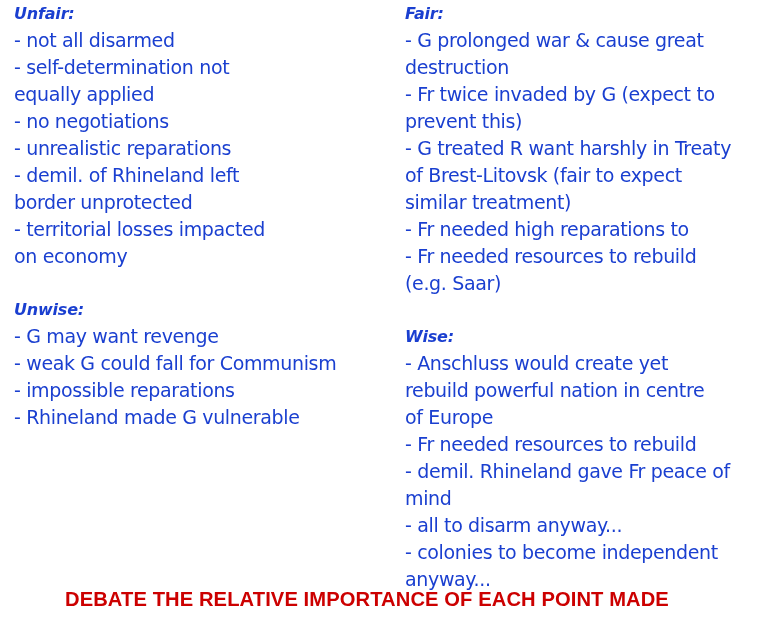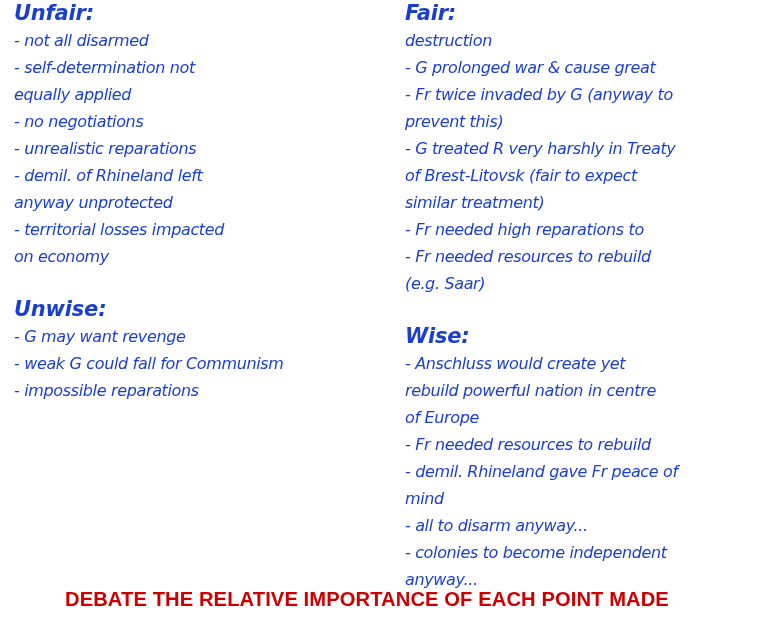--- a/index.html
+++ b/index.html
@@ -37,43 +37,42 @@
   .col-right { left: 405px; width: 372px; }
 
   .section { margin: 0 0 26px 0; }
   .section:last-child { margin-bottom: 0; }
 
   .section-heading {
     color: #1a3fd0;
     font-family: "DejaVu Sans", sans-serif;
     font-weight: bold;
     font-style: italic;
-    font-size: 21px;
+    font-size: 16px;
     line-height: 27px;
     letter-spacing: -0.2px;
     white-space: nowrap;
     margin: 0;
   }
 
   .bullets {
     list-style: none;
     margin: 0;
     padding: 0;
   }
 
   .bullet {
     color: #1a3fd0;
     font-family: "DejaVu Sans", sans-serif;
-    font-size: 16px;
+    font-size: 19px;
     line-height: 27px;
     letter-spacing: -0.35px;
     margin: 0;
     padding: 0;
     text-indent: 0;
-    font-style: italic;
   }
 
   .footer {
     position: absolute;
     left: 30px;
     top: 586px;
     width: 720px;
     margin-left: 35px;
   }
   .footer-text {
@@ -99,45 +98,46 @@
     <div class="col col-left">
       <div class="section">
         <div class="section-heading">Unfair:</div>
         <ul class="bullets">
           <li class="bullet">- not all disarmed</li>
           <li class="bullet">- self-determination not</li>
           <li class="bullet">equally applied</li>
           <li class="bullet">- no negotiations</li>
           <li class="bullet">- unrealistic reparations</li>
           <li class="bullet">- demil. of Rhineland left</li>
-          <li class="bullet">anyway unprotected</li>
+          <li class="bullet">border unprotected</li>
           <li class="bullet">- territorial losses impacted</li>
           <li class="bullet">on economy</li>
         </ul>
       </div>
 
       <div class="section">
         <div class="section-heading">Unwise:</div>
         <ul class="bullets">
           <li class="bullet">- G may want revenge</li>
           <li class="bullet">- weak G could fall for Communism</li>
           <li class="bullet">- impossible reparations</li>
+          <li class="bullet">- Rhineland made G vulnerable</li>
         </ul>
       </div>
     </div>
 
     <div class="col col-right">
       <div class="section">
         <div class="section-heading">Fair:</div>
         <ul class="bullets">
+          <li class="bullet">- G prolonged war &amp; cause great</li>
           <li class="bullet">destruction</li>
-          <li class="bullet">- G prolonged war &amp; cause great</li>
-          <li class="bullet">- Fr twice invaded by G (anyway to</li>
+          <li class="bullet">- Fr twice invaded by G (expect to</li>
           <li class="bullet">prevent this)</li>
-          <li class="bullet">- G treated R very harshly in Treaty</li>
+          <li class="bullet">- G treated R want harshly in Treaty</li>
           <li class="bullet">of Brest-Litovsk (fair to expect</li>
           <li class="bullet">similar treatment)</li>
           <li class="bullet">- Fr needed high reparations to</li>
           <li class="bullet">- Fr needed resources to rebuild</li>
           <li class="bullet">(e.g. Saar)</li>
         </ul>
       </div>
 
       <div class="section">
         <div class="section-heading">Wise:</div>

